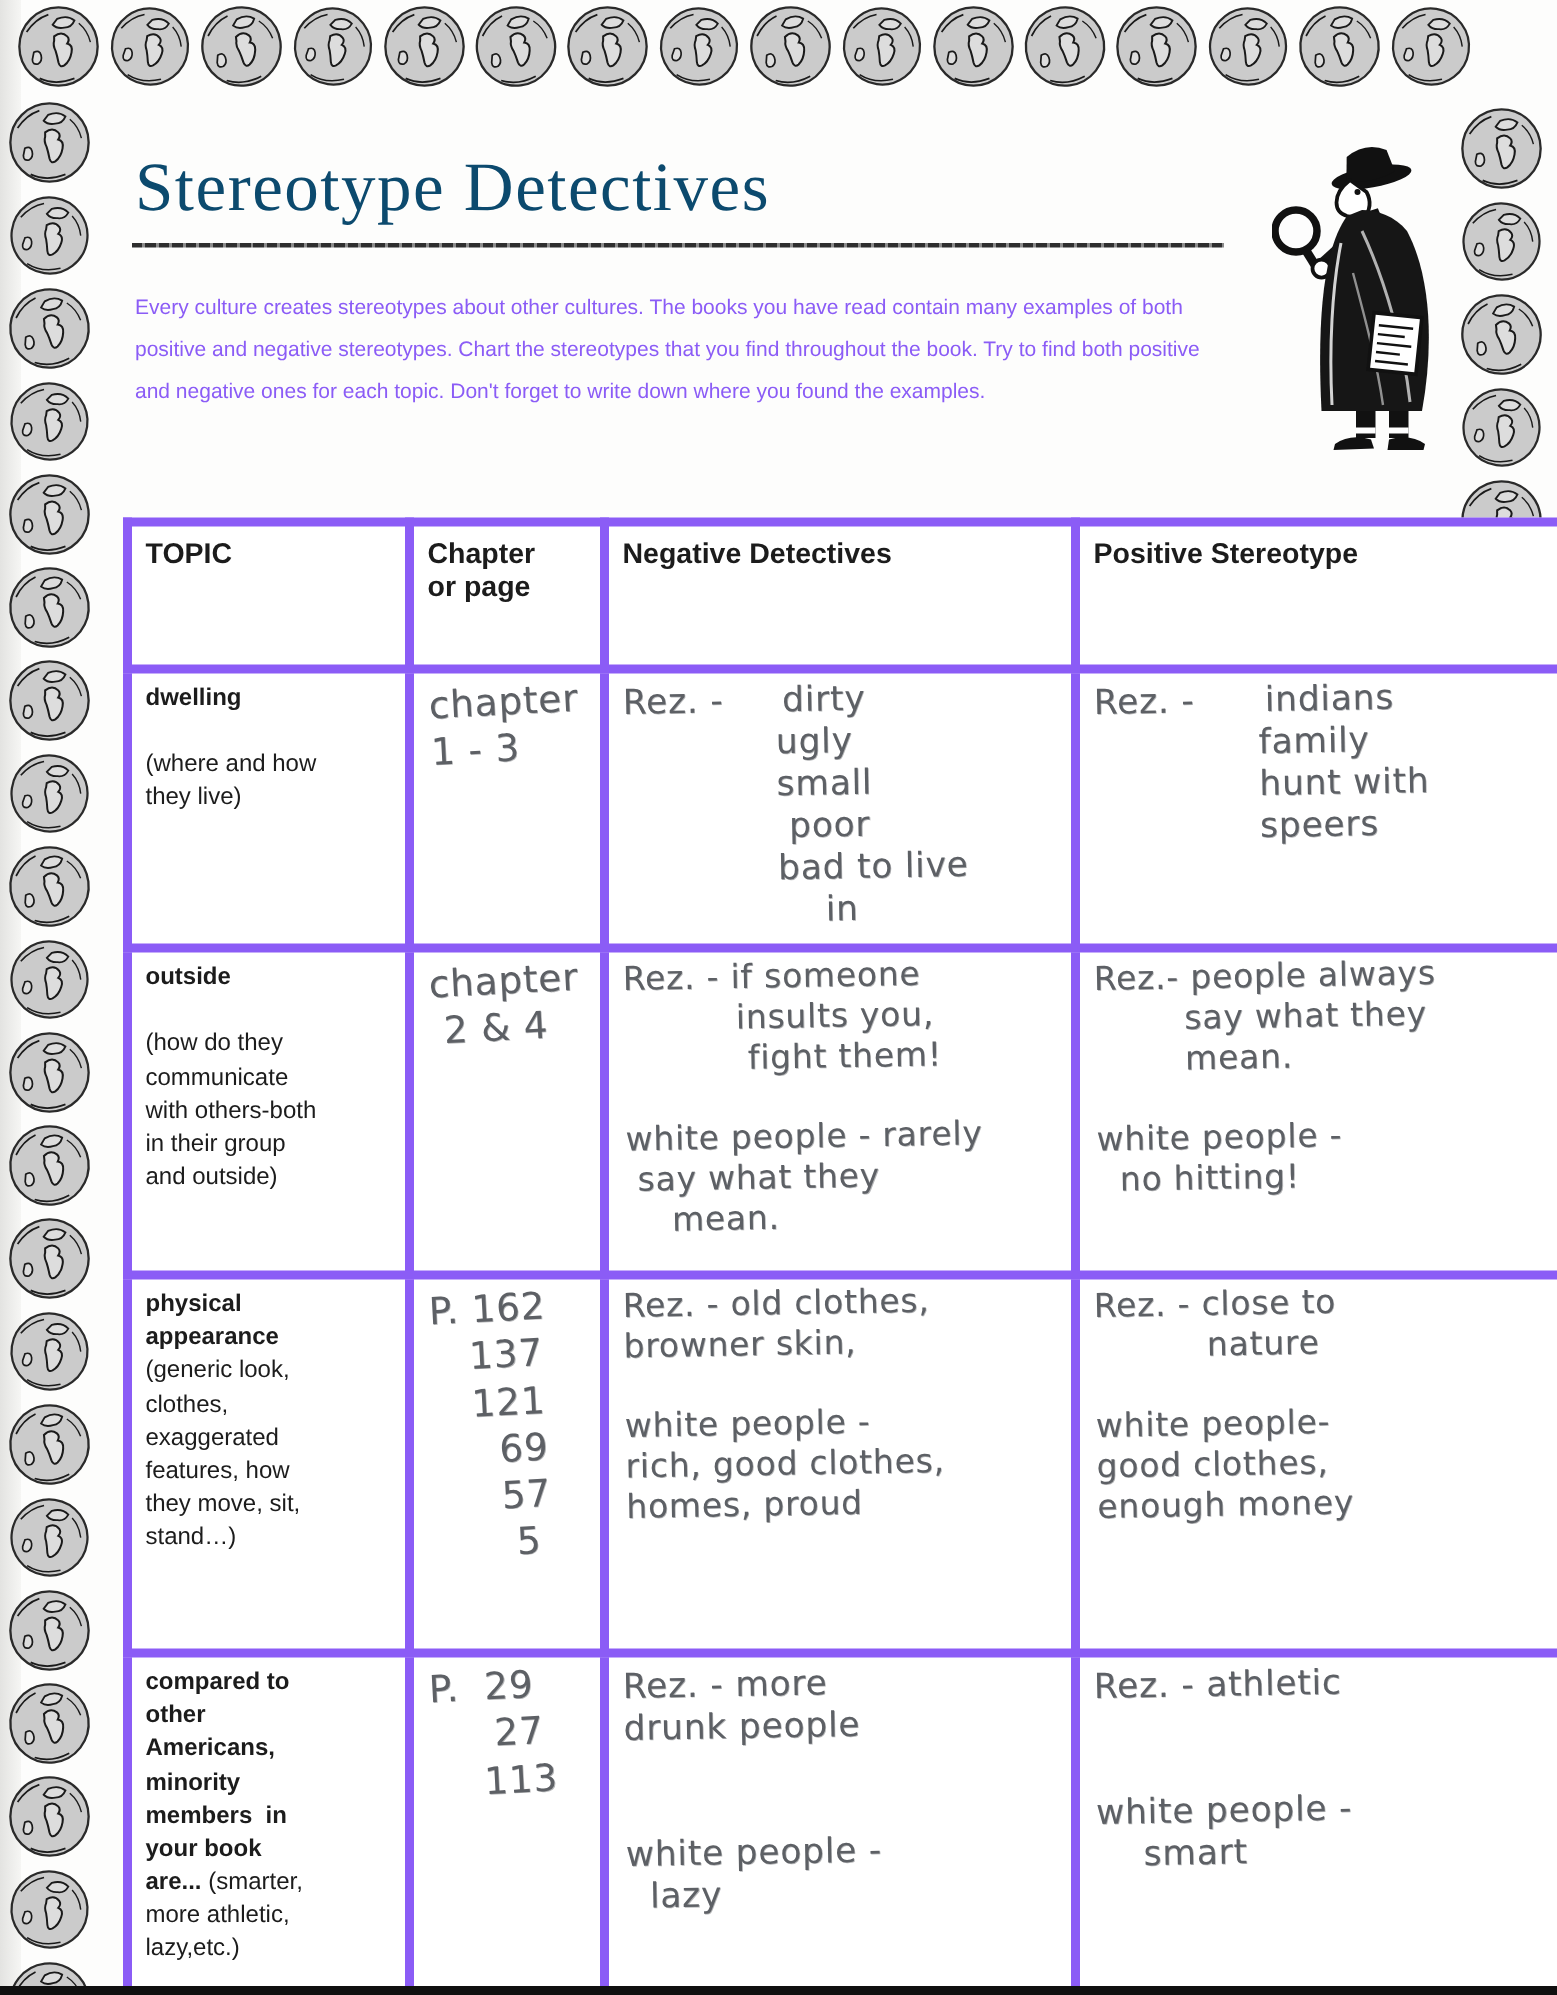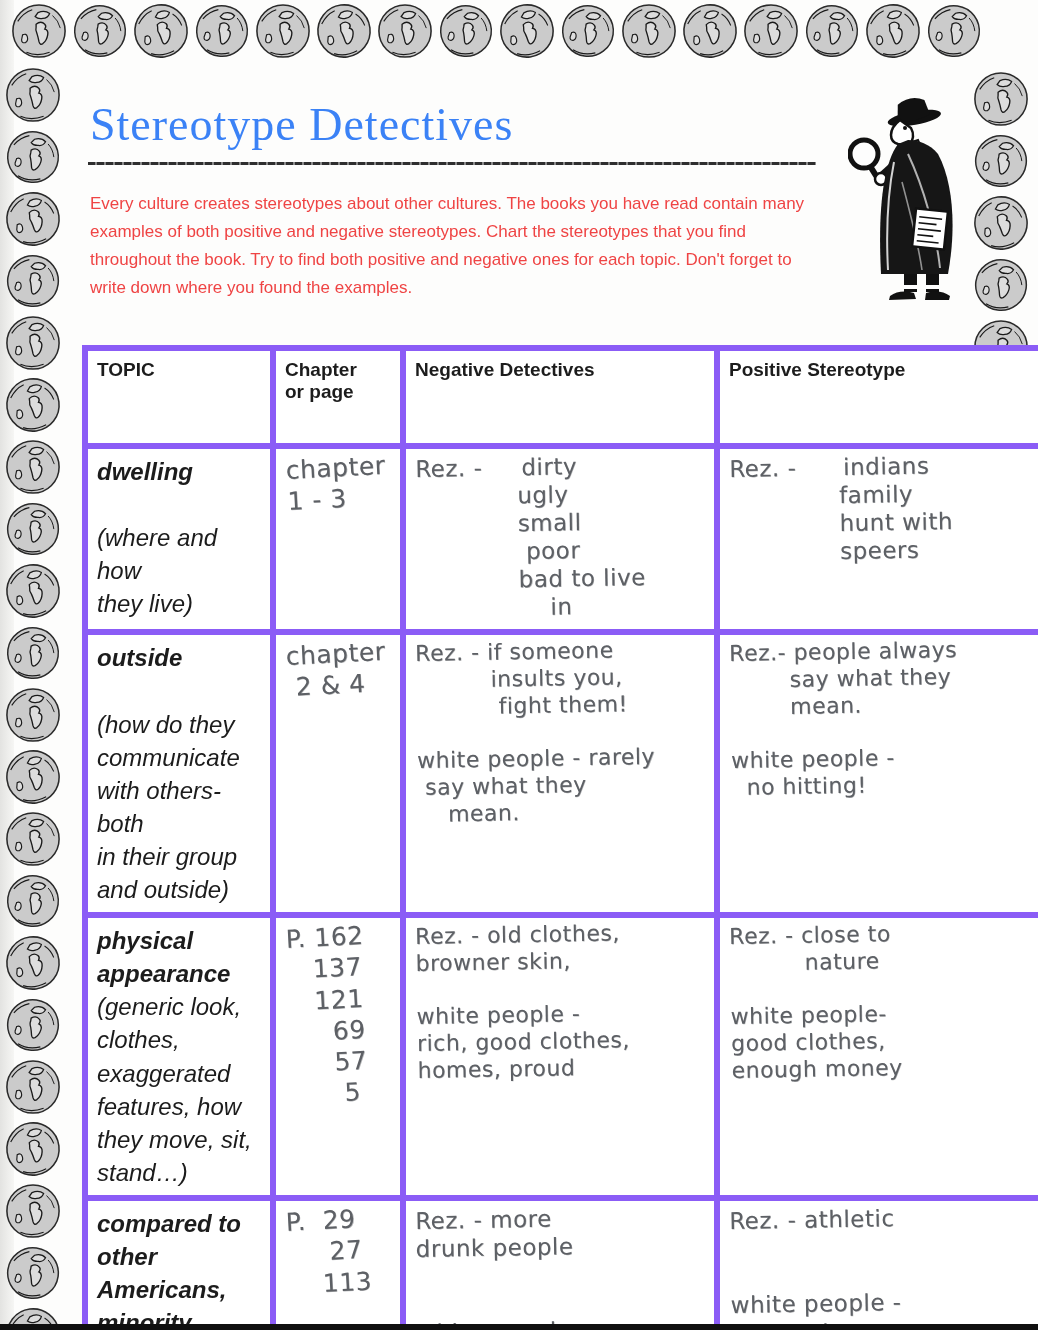--- a/index.html
+++ b/index.html
@@ -14,39 +14,39 @@
   
   .strip{position:absolute;display:flex;}
   .strip.h{flex-direction:row;gap:3px;}
   .strip.v{flex-direction:column;gap:4px;}
   .globe{width:58px;height:58px;flex:0 0 auto;}
   .strip .globe:nth-child(2n){transform:rotate(8deg) scale(.97);}
   .strip .globe:nth-child(3n){transform:rotate(-7deg);}
 
   
   .title{position:absolute;left:90px;top:98px;width:730px;
-         font-family:"Liberation Serif",serif;font-size:46px;letter-spacing:1px;color:#3b82f6;}
+         font-family:"Liberation Serif",serif;font-size:46px;letter-spacing:1px;color:#0c4a6e;}
   .title-rule{position:absolute;left:88px;top:162px;width:728px;height:3px;
               background:repeating-linear-gradient(90deg,#2e2e2e 0 7px,#8a8a8a 7px 9px);}
 
   .intro{position:absolute;left:90px;top:190px;width:728px;
-         font-size:17px;line-height:28px;color:#ef4444;}
+         font-size:14px;line-height:28px;color:#8b5cf6;}
 
   
   .detective{position:absolute;left:848px;top:92px;width:122px;height:208px;}
 
   
   .sheet-table{position:absolute;left:82px;top:345px;width:886px;height:952px;
                border:3px solid #1e1e1e;border-collapse:collapse;table-layout:fixed;background:#fff;}
   .sheet-table td{border:6px solid #8b5cf6;vertical-align:top;padding:6px 9px;overflow:hidden;}
   .col-topic{width:164px;} .col-chap{width:106px;} .col-neg{width:290px;} .col-pos{width:320px;}
   tr.hdr td{height:78px;font-weight:bold;font-size:19px;white-space:pre-wrap;padding-top:8px;}
   tr.r1 td{height:159px;} tr.r2 td{height:200px;} tr.r3 td{height:234px;} tr.r4 td{height:263px;}
 
-  .topic{font-size:24px;line-height:1.38;white-space:pre-wrap;font-style:italic;}
+  .topic{font-size:16px;line-height:1.38;white-space:pre-wrap;}
   .topic .term{font-weight:bold;}
 
   .hw{font-family:"DejaVu Sans",sans-serif;white-space:pre-wrap;color:#5d6065;
       font-size:22px;line-height:1.22;letter-spacing:.5px;
       text-shadow:.5px .5px 0 rgba(120,122,126,.55);transform:rotate(-1deg);transform-origin:0 0;}
   .hw.chap{font-size:25px;line-height:1.25;transform:rotate(-3deg);}
   .hw.big{font-size:23px;}
 </style>
 </head>
 <body>

